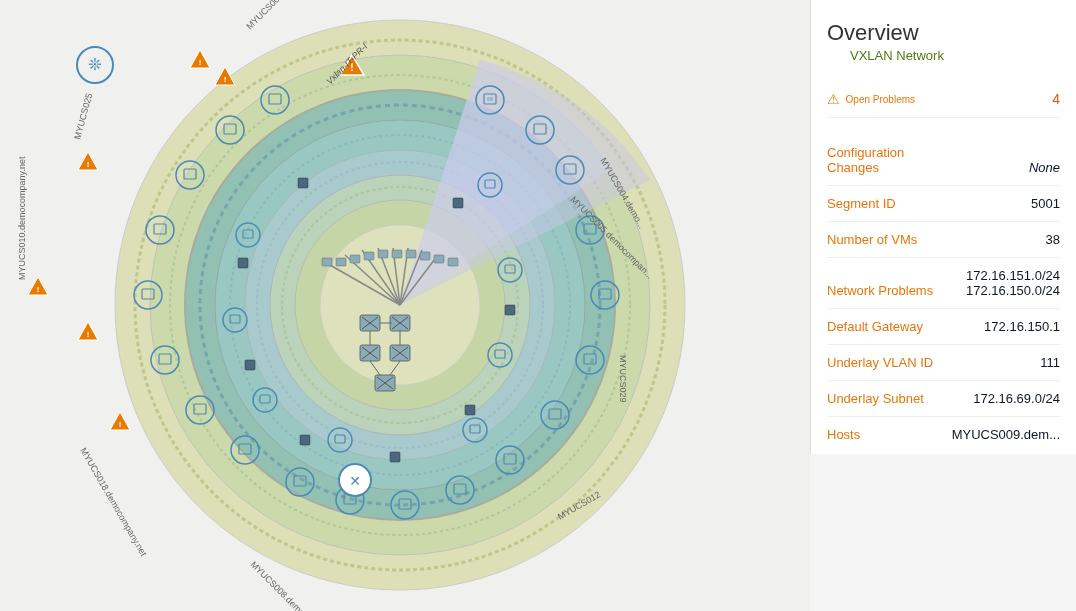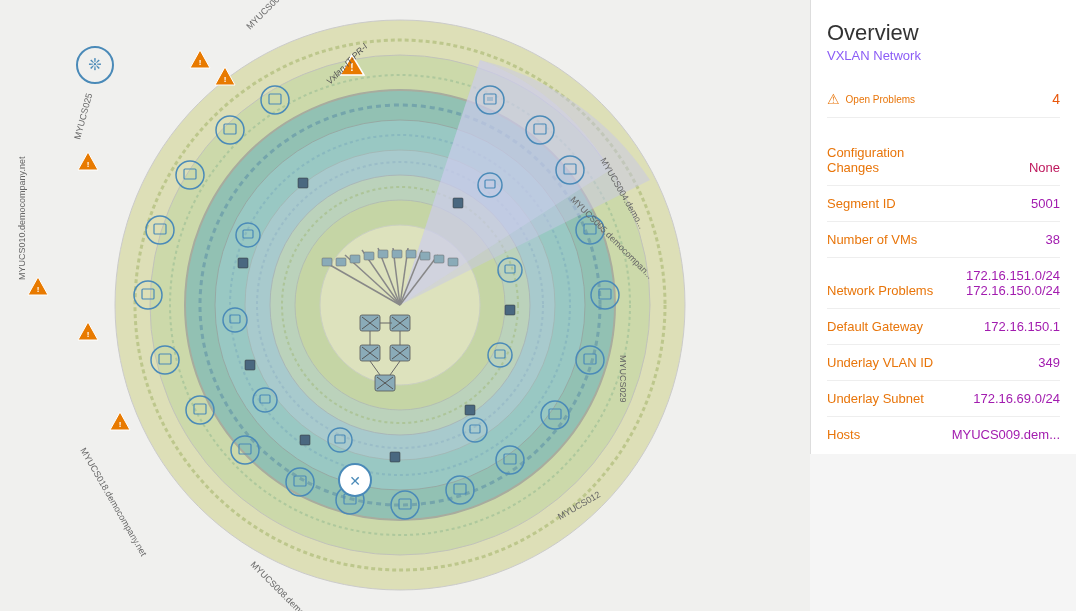--- a/index.html
+++ b/index.html
@@ -33,22 +33,23 @@
 
     .overview-title {
       font-size: 22px;
       font-weight: 300;
       color: #333;
       margin-bottom: 2px;
     }
 
     .overview-subtitle {
       font-size: 13px;
-      color: #8b5cf6;
+      color: #4d7c0f;
       margin-bottom: 18px;
+      margin-left: 23px;
     }
 
     .overview-row {
       display: flex;
       justify-content: space-between;
       align-items: flex-end;
       padding: 10px 0;
       border-bottom: 1px solid #eee;
       font-size: 13px;
     }
@@ -57,21 +58,21 @@
       border-bottom: none;
     }
 
     .overview-label {
       color: #e8750a;
       flex-shrink: 0;
       max-width: 130px;
     }
 
     .overview-value {
-      color: #a21caf;
+      color: #0f172a;
       text-align: right;
       font-weight: 400;
     }
 
     .open-problems-row {
       display: flex;
       align-items: center;
       padding: 10px 0;
       border-bottom: 1px solid #eee;
     }
@@ -88,21 +89,22 @@
       flex: 1;
     }
 
     .problems-count {
       color: #e8570a;
       font-size: 14px;
       font-weight: 500;
     }
 
     .none-value {
-      color: #be185d;
+      color: #0f172a;
+      font-style: italic;
       margin-top: 32px;
     }
 
     
     .network-svg {
       width: 100%;
       height: 100%;
     }
   </style>
 </head>
@@ -353,21 +355,21 @@
     </span>
   </div>
 
   <div class="overview-row">
     <span class="overview-label">Default Gateway</span>
     <span class="overview-value">172.16.150.1</span>
   </div>
 
   <div class="overview-row">
     <span class="overview-label">Underlay VLAN ID</span>
-    <span class="overview-value">349</span>
+    <span class="overview-value">111</span>
   </div>
 
   <div class="overview-row">
     <span class="overview-label">Underlay Subnet</span>
     <span class="overview-value">172.16.69.0/24</span>
   </div>
 
   <div class="overview-row" style="border-bottom: none; overflow: hidden;">
     <span class="overview-label">Hosts</span>
     <span class="overview-value">MYUCS009.dem...</span>

